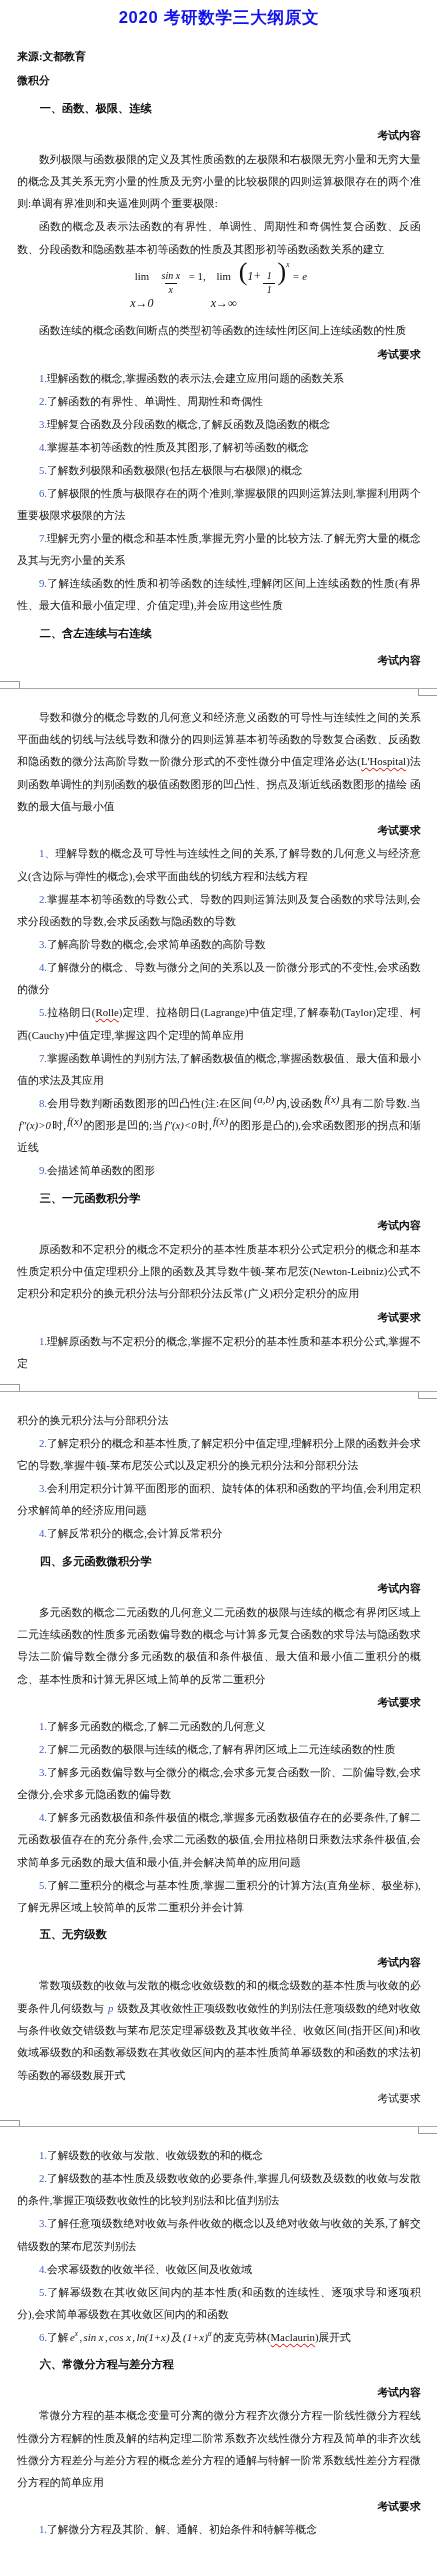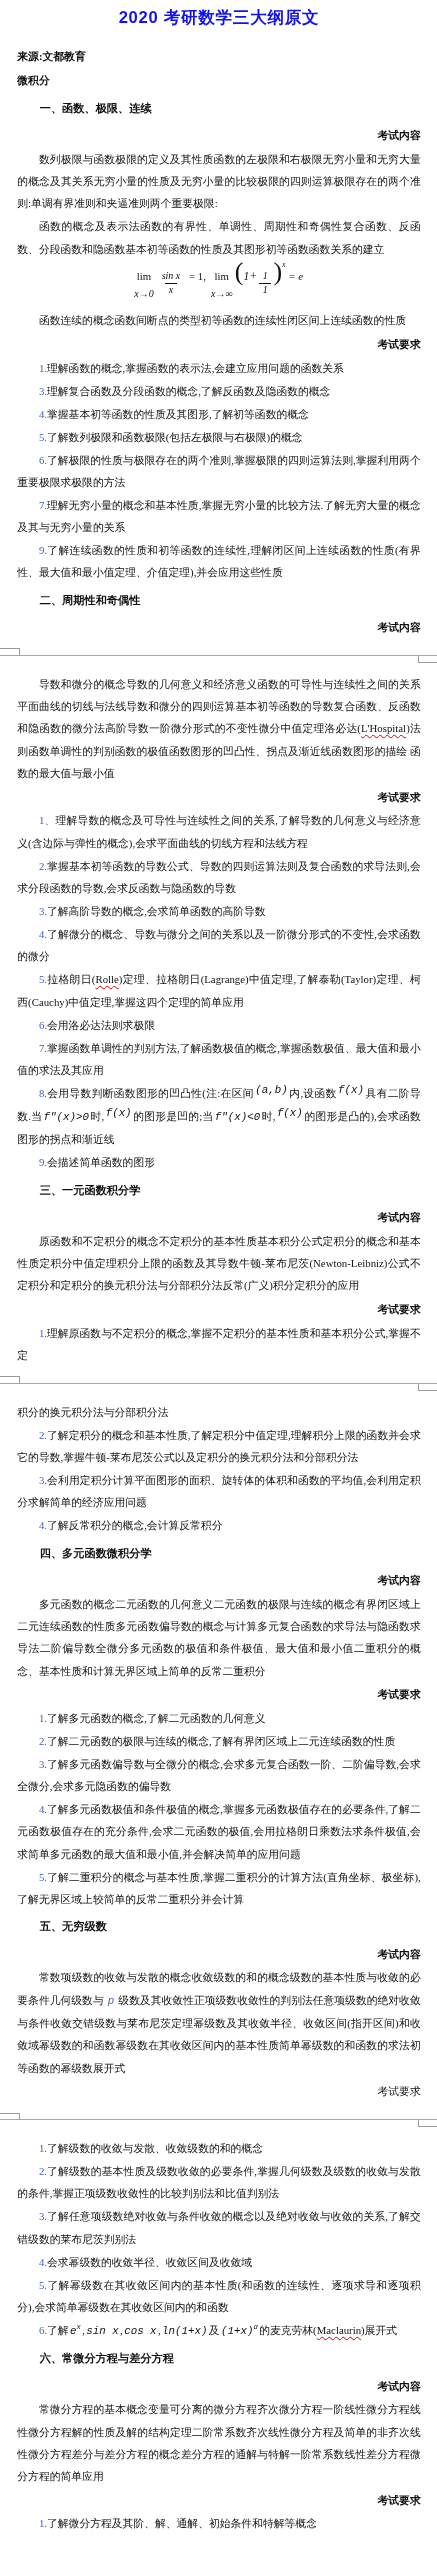--- a/index.html
+++ b/index.html
@@ -8,32 +8,32 @@
   h1{font-family:"Liberation Sans","DejaVu Sans",sans-serif;font-size:16.6px;font-weight:bold;
      text-align:center;margin:2.9px 0 20px 0;letter-spacing:0.7px;}
   .center-line{font-size:10.8px;font-weight:bold;text-align:left;margin:0 0 9.4px 0;line-height:14.4px;}
   .sec-heading{font-size:11.2px;font-weight:bold;margin:5px 0 5px 0;line-height:22.3px;text-indent:2em;}
   .sub-heading{font-size:10.8px;font-weight:bold;margin:1.4px 0;line-height:22.3px;text-indent:2em;text-align:right;}
   .sub-heading.light{font-weight:normal;}
   .para{font-size:10.8px;line-height:22.3px;margin:0.7px 0;text-align:justify;text-indent:2em;
         word-break:break-all;}
   .para.cont{text-indent:0;}
   .num{font-family:"Liberation Serif","DejaVu Serif",serif;}
-  .m{font-family:Liberation Mono, monospace;font-style:italic;padding:0 1.4px;}
+  .m{font-family:Liberation Serif, serif;font-style:italic;padding:0 1.4px;}
   .m.raised{position:relative;top:-4.3px;}
   .m sup{font-size:7.2px;line-height:0;}
   .w{font-family:"Liberation Serif","DejaVu Serif",serif;margin-top:44px;}
   .sq{text-decoration:underline;text-decoration-style:wavy;text-decoration-color:#e00000;
       text-decoration-thickness:0.7px;text-underline-offset:2.2px;}
   
   .formula{display:flex;justify-content:center;align-items:flex-start;margin:11.5px 0 10px 0;
            font-family:"Liberation Serif","DejaVu Serif",serif;font-size:11.5px;line-height:1;}
   .lim{display:inline-flex;flex-direction:column;align-items:center;margin:0 2.2px;}
   .lim .op{font-size:10.8px;}
-  .lim .sub{font-size:10px;font-style:italic;margin-top:7px;}
+  .lim .sub{font-size:12px;font-style:italic;margin-top:15px;}
   .frac{display:inline-flex;flex-direction:column;align-items:center;font-style:italic;margin:0 2.2px;}
   .frac .fn{padding:0 3.6px 1.4px 3.6px;font-size:10px;}
   .frac .fd{border-top:0.7px solid #111;padding:1.4px 3.6px 0 3.6px;font-size:10px;}
   .eq{margin:0 2.9px;font-size:10.8px;}
   .paren{font-size:26px;font-weight:300;line-height:0;position:relative;top:0.7px;}
   .exp{font-size:7.2px;font-style:italic;position:relative;top:-9.4px;}
   .ital{font-style:italic;}
   
   .pagebreak{position:relative;height:26px;margin:4.3px -17.3px;width:438px;}
   .pagebreak .pb-line{position:absolute;left:0;right:0;top:12.3px;border-top:0.7px solid #a8a8a8;}
@@ -75,43 +75,43 @@
             <span class="fn">1</span>
             <span class="fd">1</span>
           </span>
           <span class="paren">)</span>
           <span class="exp">x</span>
           <span class="eq ital">= e</span>
         </div>
         <p class="para">函数连续的概念函数间断点的类型初等函数的连续性闭区间上连续函数的性质</p>
         <h3 class="sub-heading">考试要求</h3>
         <p class="para"><span class="num" style="color: rgb(62, 98, 189);">1.</span>理解函数的概念,掌握函数的表示法,会建立应用问题的函数关系</p>
+        <p class="para"><span class="num" style="color: rgb(62, 98, 189);">2.</span>了解函数的有界性、单调性、周期性和奇偶性</p>
         <p class="para"><span class="num" style="color: rgb(62, 98, 189);">3.</span>理解复合函数及分段函数的概念,了解反函数及隐函数的概念</p>
         <p class="para"><span class="num" style="color: rgb(62, 98, 189);">4.</span>掌握基本初等函数的性质及其图形,了解初等函数的概念</p>
         <p class="para"><span class="num" style="color: rgb(62, 98, 189);">5.</span>了解数列极限和函数极限(包括左极限与右极限)的概念</p>
         <p class="para"><span class="num" style="color: rgb(62, 98, 189);">6.</span>了解极限的性质与极限存在的两个准则,掌握极限的四则运算法则,掌握利用两个重要极限求极限的方法</p>
         <p class="para"><span class="num" style="color: rgb(62, 98, 189);">7.</span>理解无穷小量的概念和基本性质,掌握无穷小量的比较方法.了解无穷大量的概念及其与无穷小量的关系</p>
         <p class="para"><span class="num" style="color: rgb(62, 98, 189);">9.</span>了解连续函数的性质和初等函数的连续性,理解闭区间上连续函数的性质(有界性、最大值和最小值定理、介值定理),并会应用这些性质</p>
       </section>
       <section>
-        <h2 class="sec-heading">二、周期性和奇偶性</h2>
+        <h2 class="sec-heading">二、含左连续与右连续</h2>
         <h3 class="sub-heading">考试内容</h3>
         <div class="pagebreak">
           <span class="pb-line"></span>
           <span class="pb-left"></span>
           <span class="pb-right"></span>
         </div>
         <p class="para"><span>导数和微分的概念导数的几何意义和经济意义函数的可导性与连续性之间的关系平面曲线的切线与法线导数和微分的四则运算基本初等函数的导数复合函数、反函数和隐函数的微分法高阶导数一阶微分形式的不变性微分中值定理洛必达(</span><span class="w sq">L'Hospital</span><span>)法则函数单调性的判别函数的极值函数图形的凹凸性、拐点及渐近线函数图形的描绘 函数的最大值与最小值</span></p>
         <h3 class="sub-heading">考试要求</h3>
         <p class="para"><span class="num" style="color: rgb(62, 98, 189);">1、</span>理解导数的概念及可导性与连续性之间的关系,了解导数的几何意义与经济意义(含边际与弹性的概念),会求平面曲线的切线方程和法线方程</p>
         <p class="para"><span class="num" style="color: rgb(62, 98, 189);">2.</span>掌握基本初等函数的导数公式、导数的四则运算法则及复合函数的求导法则,会求分段函数的导数,会求反函数与隐函数的导数</p>
         <p class="para"><span class="num" style="color: rgb(62, 98, 189);">3.</span>了解高阶导数的概念,会求简单函数的高阶导数</p>
         <p class="para"><span class="num" style="color: rgb(62, 98, 189);">4.</span>了解微分的概念、导数与微分之间的关系以及一阶微分形式的不变性,会求函数的微分</p>
         <p class="para"><span class="num" style="color: rgb(62, 98, 189);">5.</span><span>拉格朗日(</span><span class="w sq">Rolle</span><span>)定理、拉格朗日(</span><span class="w">Lagrange</span><span>)中值定理,了解泰勒(</span><span class="w">Taylor</span><span>)定理、柯西(</span><span class="w">Cauchy</span><span>)中值定理,掌握这四个定理的简单应用</span></p>
-        <p class="para"><span class="num" style="color: rgb(62, 98, 189);">6.</span>会用洛必达法则求极限</p>
         <p class="para"><span class="num" style="color: rgb(62, 98, 189);">7.</span>掌握函数单调性的判别方法,了解函数极值的概念,掌握函数极值、最大值和最小值的求法及其应用</p>
         <p class="para"><span class="num" style="color: rgb(62, 98, 189);">8.</span><span>会用导数判断函数图形的凹凸性(注:在区间</span><span class="m raised">(a,b)</span><span>内,设函数</span><span class="m raised">f(x)</span><span>具有二阶导数.当</span><span class="m">f″(x)&gt;0</span><span>时,</span><span class="m raised">f(x)</span><span>的图形是凹的;当</span><span class="m">f″(x)&lt;0</span><span>时,</span><span class="m raised">f(x)</span><span>的图形是凸的),会求函数图形的拐点和渐近线</span></p>
         <p class="para"><span class="num" style="color: rgb(62, 98, 189);">9.</span>会描述简单函数的图形</p>
       </section>
       <section>
         <h2 class="sec-heading">三、一元函数积分学</h2>
         <h3 class="sub-heading">考试内容</h3>
         <p class="para"><span>原函数和不定积分的概念不定积分的基本性质基本积分公式定积分的概念和基本性质定积分中值定理积分上限的函数及其导数牛顿-莱布尼茨(</span><span class="w">Newton-Leibniz</span><span>)公式不定积分和定积分的换元积分法与分部积分法反常(广义)积分定积分的应用</span></p>
         <h3 class="sub-heading">考试要求</h3>
         <p class="para"><span class="num" style="color: rgb(62, 98, 189);">1.</span>理解原函数与不定积分的概念,掌握不定积分的基本性质和基本积分公式,掌握不定</p>

